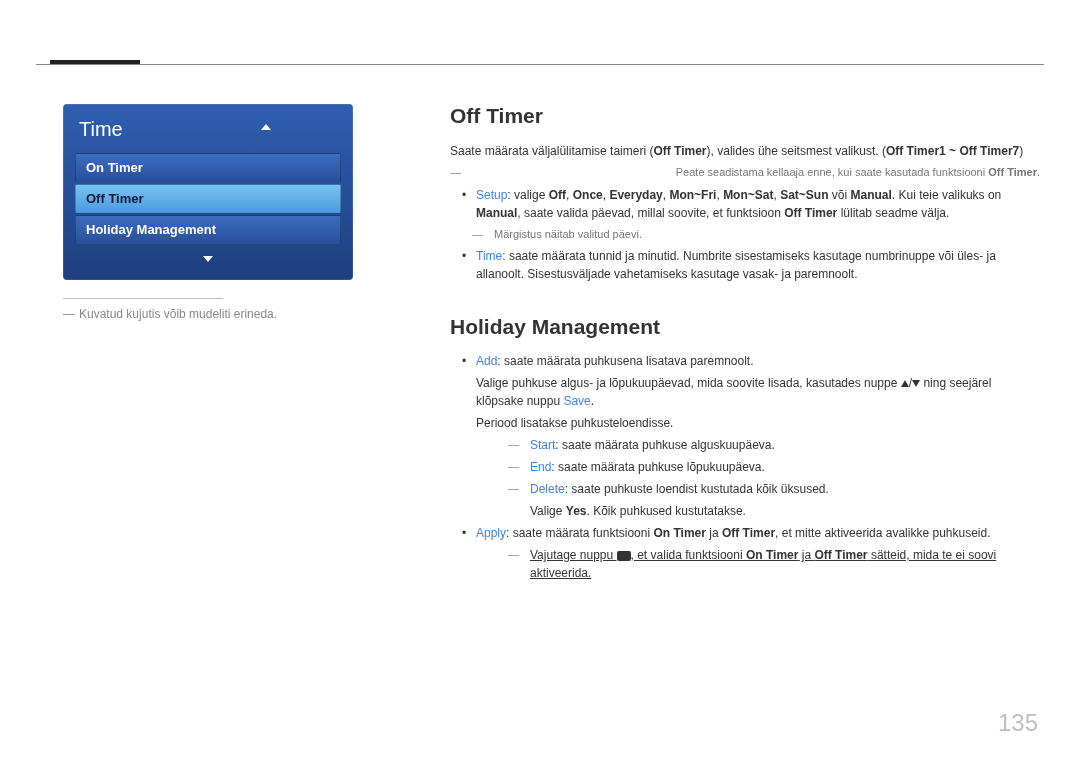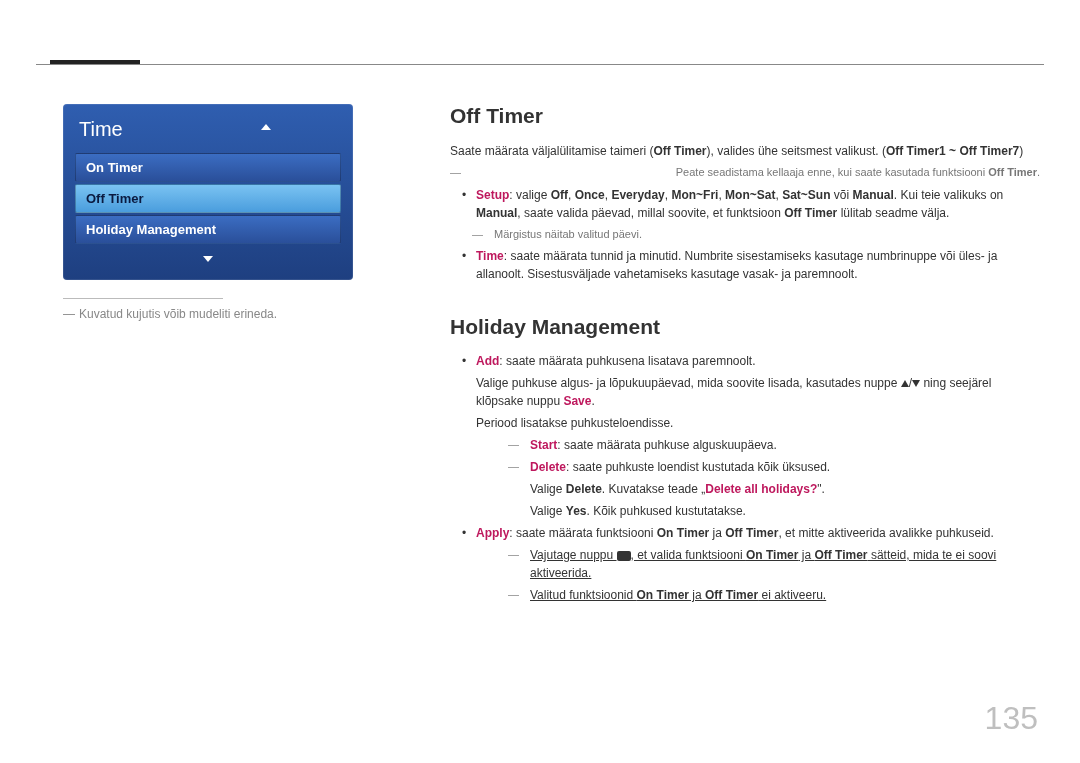--- a/index.html
+++ b/index.html
@@ -120,41 +120,41 @@
   .dash-list > li { position: relative; margin: 4px 0; font-size: 11px; color: #777; }
   .dash-list > li::before {
     content: "―";
     position: absolute;
     left: -22px;
     color: #888;
     font-size: 11px;
   }
   .dash-list.black > li { color: #333; font-size: 12px; margin-left: 36px; }
   .b { font-weight: bold; }
-  .red { color: #be185d; font-weight: bold; }
+  .red { color: #3b82f6; font-weight: normal; }
   .enter-icon {
     display: inline-block;
     width: 14px; height: 10px;
     background: #333;
     border-radius: 2px;
     vertical-align: middle;
     position: relative;
   }
   .tri-up, .tri-down {
     display: inline-block;
     width: 0; height: 0;
     vertical-align: middle;
   }
   .tri-up { border-left:4px solid transparent; border-right:4px solid transparent; border-bottom:7px solid #333; }
   .tri-down { border-left:4px solid transparent; border-right:4px solid transparent; border-top:7px solid #333; }
   .page-num {
     position: absolute;
     bottom: 26px;
     right: 42px;
-    font-size: 32px;
+    font-size: 24px;
     color: #bfbfbf;
   }
 </style>
 </head>
 <body>
 
 <div class="top-accent"></div>
 <div class="top-rule"></div>
 
 <div class="left-col">
@@ -204,39 +204,34 @@
 
   <ul class="bullets">
     <li>
       <span class="red">Add</span><span>: saate määrata puhkusena lisatava paremnoolt.</span>
       <div class="para">
         <span>Valige puhkuse algus- ja lõpukuupäevad, mida soovite lisada, kasutades nuppe </span><span class="tri-up"></span>/<span class="tri-down"></span><span> ning seejärel klõpsake nuppu </span><span class="red">Save</span>.
       </div>
       <div class="para">Periood lisatakse puhkusteloendisse.</div>
       <ul class="dash-list black" style="padding-left:18px;">
         <li><span class="red">Start</span><span>: saate määrata puhkuse alguskuupäeva.</span></li>
+        <li><span class="red">End</span><span>: saate määrata puhkuse lõpukuupäeva.</span></li>
         <li>
           <span class="red">Delete</span><span>: saate puhkuste loendist kustutada kõik üksused.</span>
-          <div class="para">
-            <span>Valige </span><span class="b">Delete</span><span>. Kuvatakse teade „</span><span class="red">Delete all holidays?</span><span>".</span>
-          </div>
           <div class="para">
             <span>Valige </span><span class="b">Yes</span><span>. Kõik puhkused kustutatakse.</span>
           </div>
         </li>
       </ul>
     </li>
     <li>
       <span class="red">Apply</span><span>: saate määrata funktsiooni </span><span class="b">On Timer</span><span> ja </span><span class="b">Off Timer</span><span>, et mitte aktiveerida avalikke puhkuseid.</span>
       <ul class="dash-list black" style="padding-left:18px;text-decoration:underline;">
         <li>
           <span>Vajutage nuppu </span><span class="enter-icon"></span><span>, et valida funktsiooni </span><span class="b">On Timer</span><span> ja </span><span class="b">Off Timer</span><span> sätteid, mida te ei soovi aktiveerida.</span>
         </li>
-        <li>
-          <span>Valitud funktsioonid </span><span class="b">On Timer</span><span> ja </span><span class="b">Off Timer</span><span> ei aktiveeru.</span>
-        </li>
       </ul>
     </li>
   </ul>
 
 </div>
 
 <div class="page-num">135</div>
 
 </body></html>

